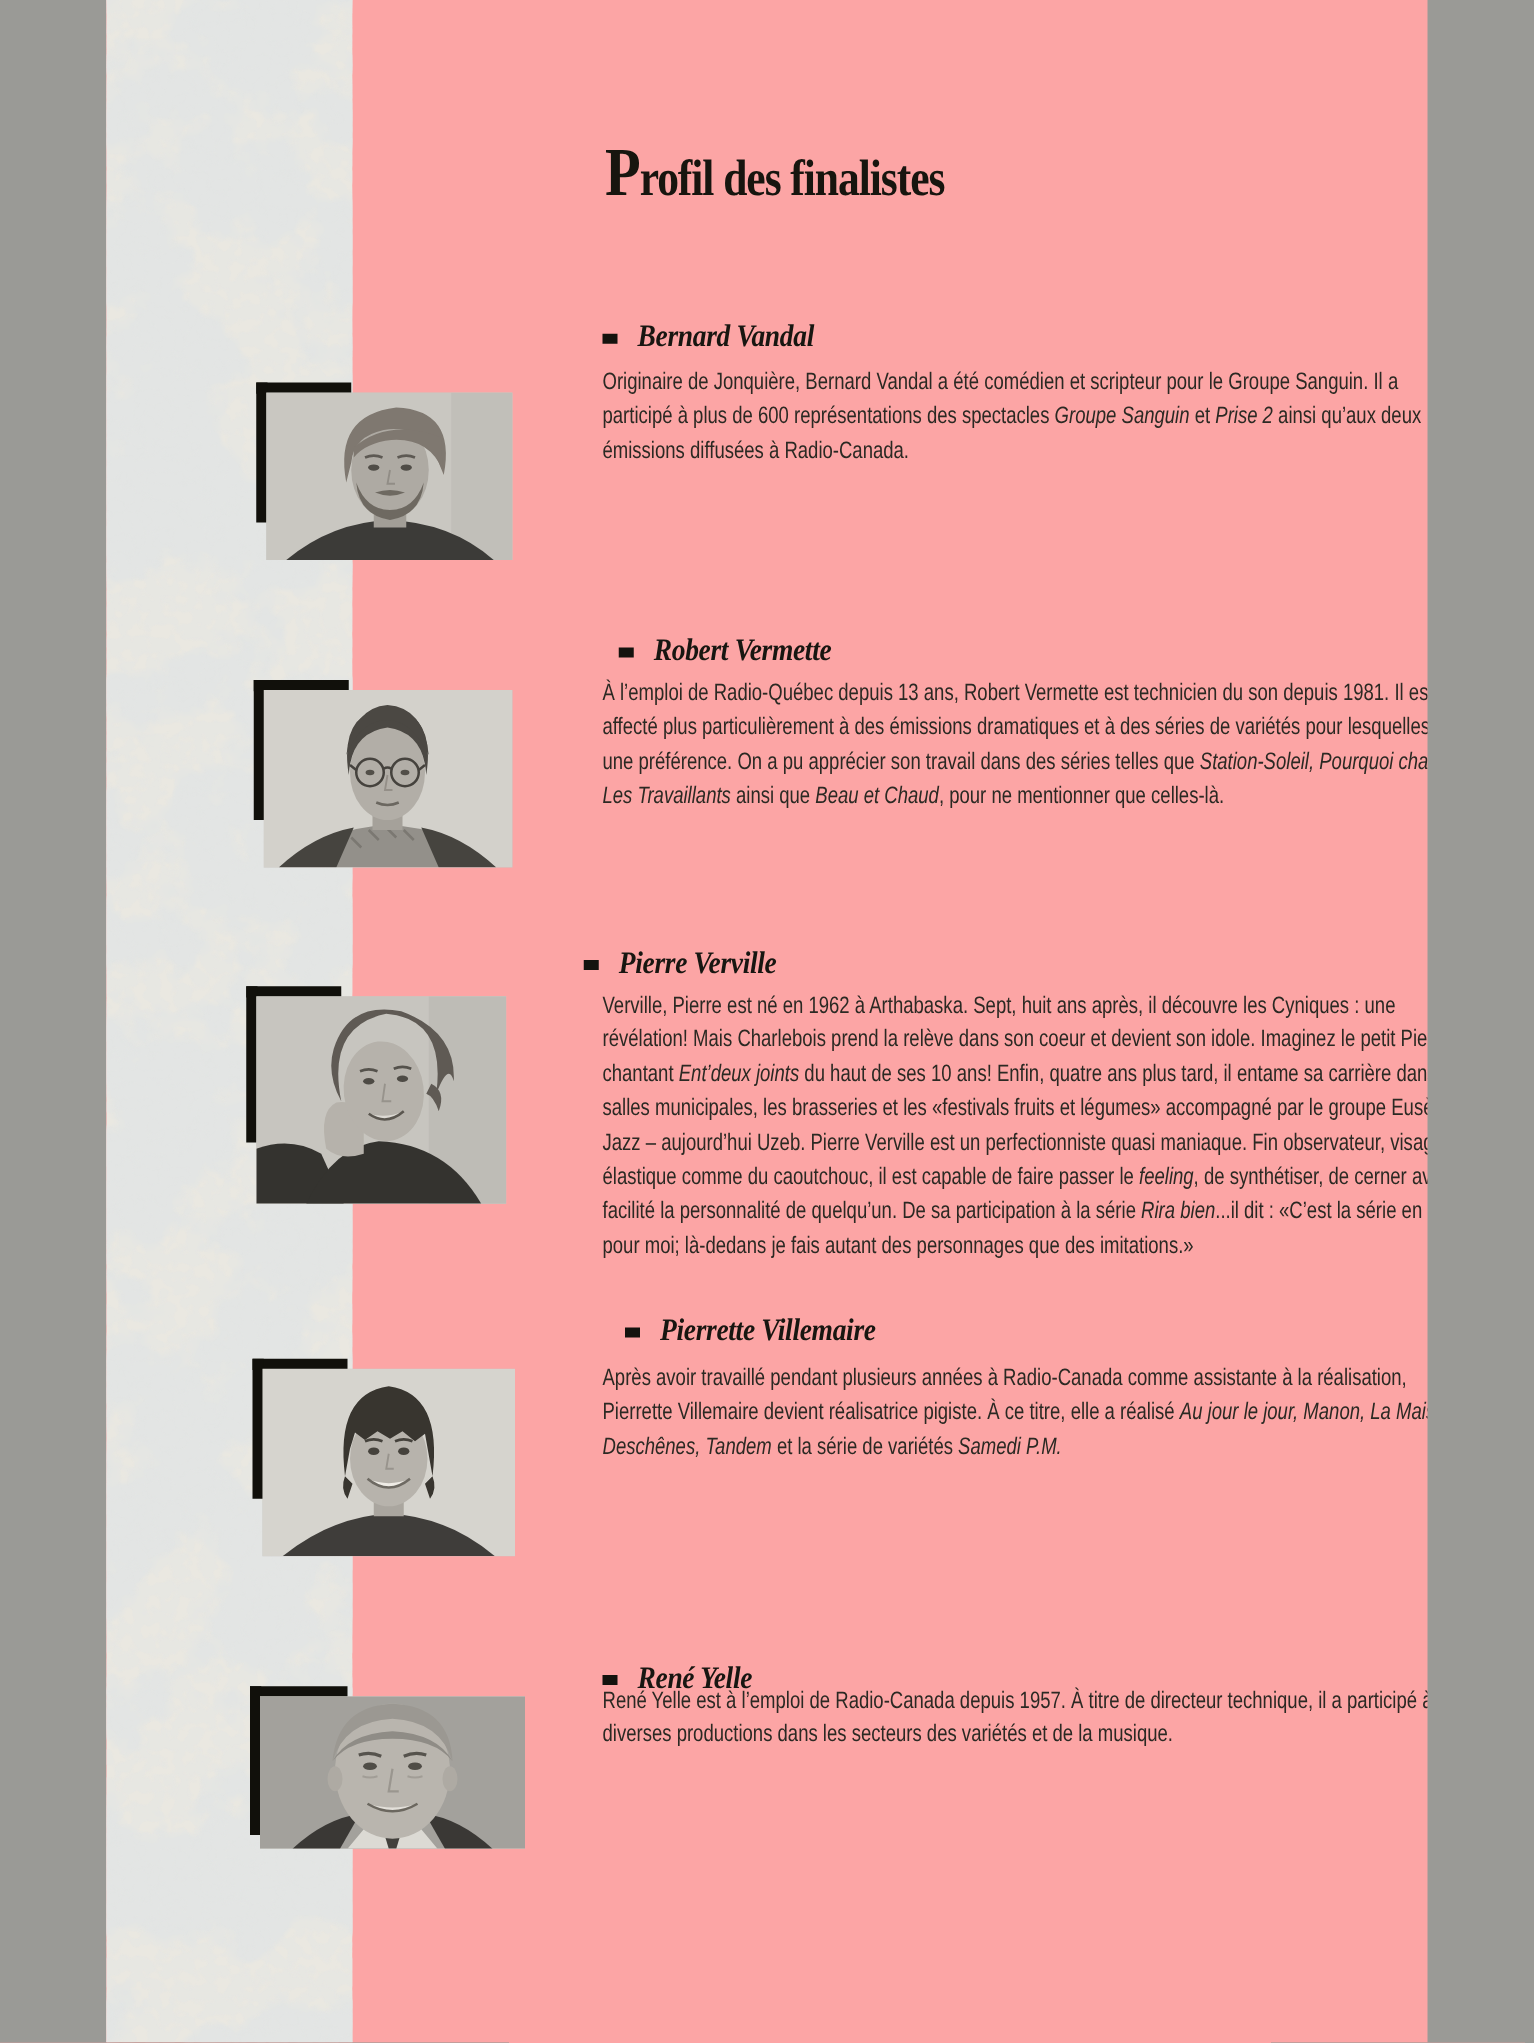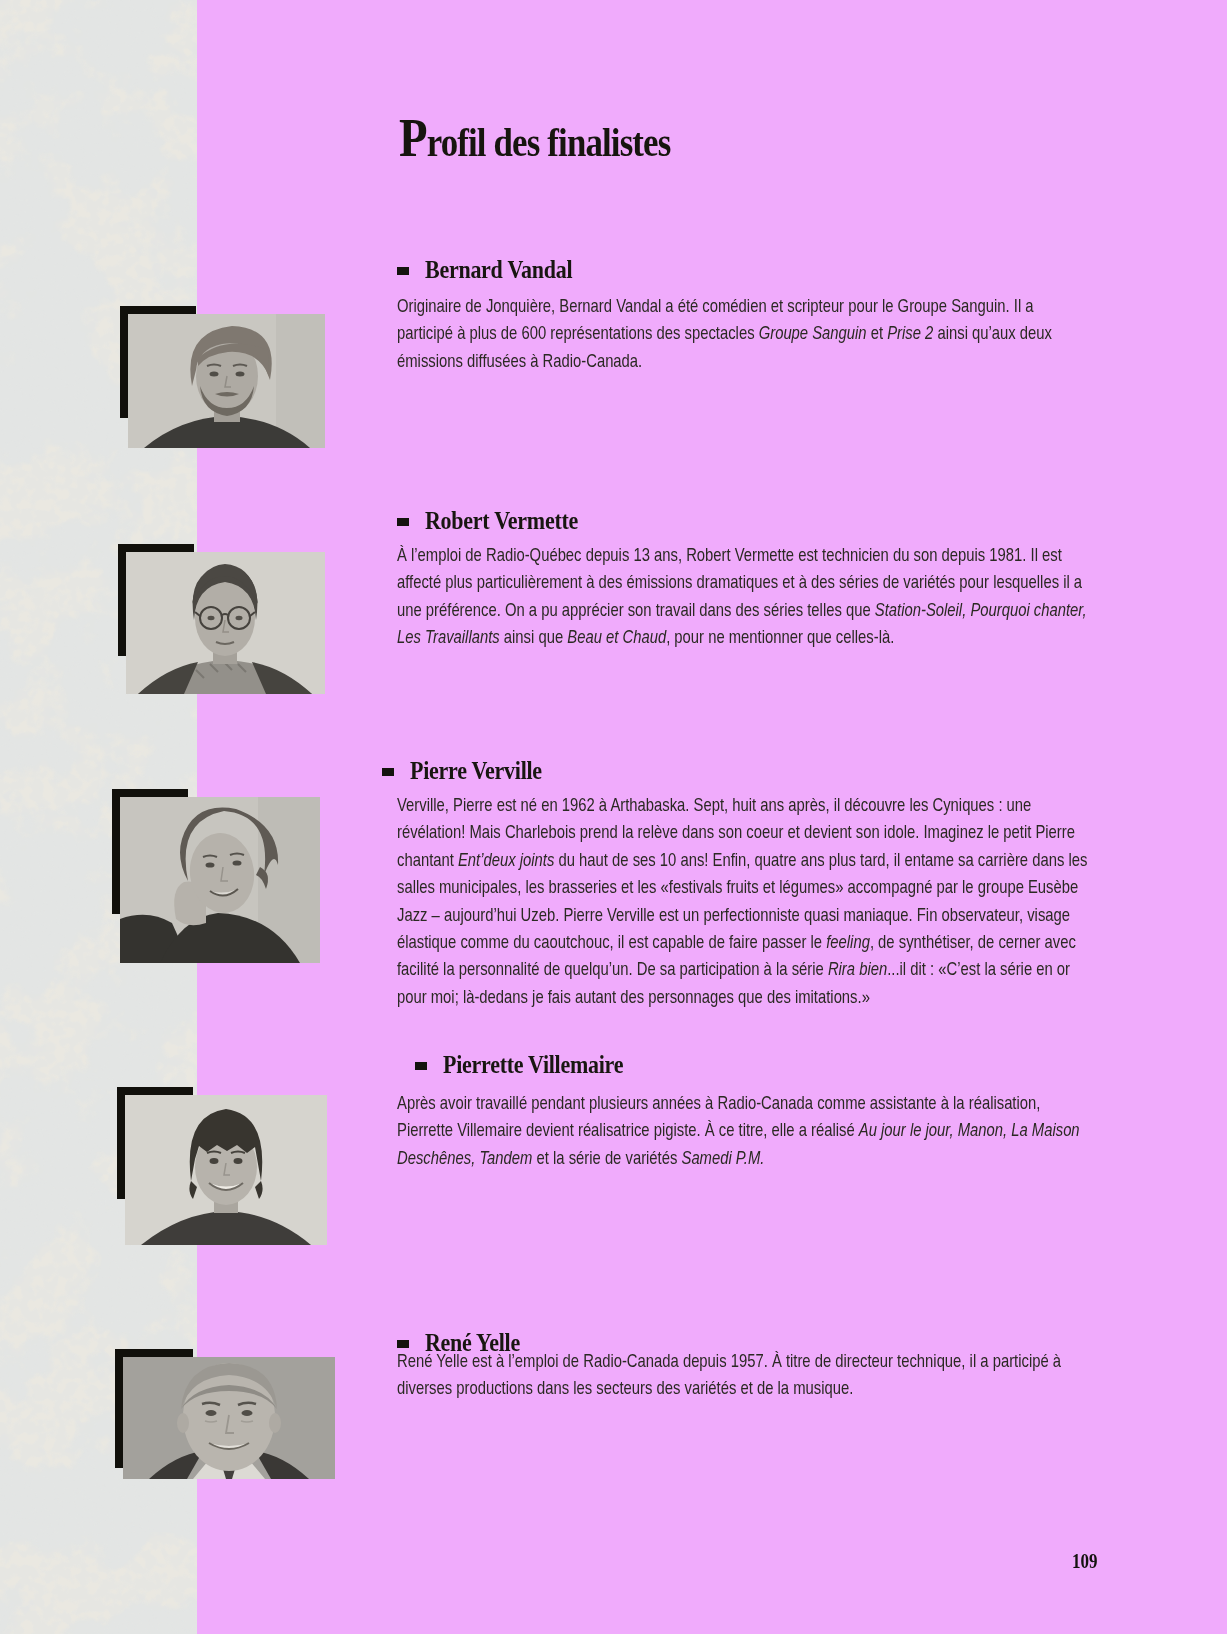--- a/index.html
+++ b/index.html
@@ -1,30 +1,30 @@
 <!DOCTYPE html>
 <html lang="fr"><head>
 <meta charset="utf-8">
 <style>
   html,body { margin:0; padding:0; background:#9a9a96; }
   .page {
-    position:relative; width:1227px; height:1634px; margin:0 auto;
-    background:#f0abfc; overflow:hidden;
+    position:relative; width:1057px; height:1634px; margin:0 auto;
+    background:#fca5a5; overflow:hidden;
     font-family:"Liberation Sans", sans-serif;
     color:#26241f;
   }
   .texture-band { position:absolute; left:0; top:0; }
   .title {
     position:absolute; left:399px; top:110px; margin:0;
     font-family:"Liberation Serif", serif; font-weight:700;
     font-size:41px; line-height:56px; color:#17150f; letter-spacing:-1px;
     transform:scaleX(0.85); transform-origin:left top; white-space:nowrap;
   }
   .title::first-letter { font-size:55px; }
-  .profile-header { position:absolute; display:flex; align-items:flex-start; }
+  .profile-header { position:absolute; display:flex; align-items:flex-start;font-style:italic; }
   .bullet { width:12px; height:8px; background:#14130e; margin-top:11px; margin-right:16px; flex:none; }
   .profile-name {
     margin:0; font-family:"Liberation Serif", serif; font-weight:700;
     font-size:25px; line-height:28px; color:#181611; letter-spacing:-0.3px;
     transform:scaleX(0.88); transform-origin:left top; white-space:nowrap;
   }
   .bio {
     position:absolute; margin:0; width:886px;
     font-size:19px; line-height:27.4px; color:#2b2923;
     transform:scaleX(0.78); transform-origin:left top;
@@ -109,21 +109,21 @@
         <circle cx="85" cy="66" r="11" fill="none" stroke="#45423d" stroke-width="2"></circle>
         <circle cx="113" cy="66" r="11" fill="none" stroke="#45423d" stroke-width="2"></circle>
         <path d="M96,63 Q99,61 102,63" stroke="#45423d" stroke-width="2" fill="none"></path>
         <path d="M74,64 L69,60 M124,64 L129,60" stroke="#45423d" stroke-width="2"></path>
         <ellipse cx="85" cy="66" rx="3.5" ry="2.2" fill="#524f49"></ellipse>
         <ellipse cx="113" cy="66" rx="3.5" ry="2.2" fill="#524f49"></ellipse>
         <path d="M90,90 Q99,94 108,90" stroke="#6b6760" stroke-width="2" fill="none"></path>
         <path d="M99,68 L97,80 L103,80" stroke="#948f88" stroke-width="1.5" fill="none"></path>
       </svg>
     </figure>
-    <header class="profile-header" style="left:397px;top:507px">
+    <header class="profile-header" style="left:410px;top:507px">
       <span class="bullet"></span>
       <h2 class="profile-name">Robert Vermette</h2>
     </header>
     <p class="bio" style="left:397px;top:541px"><span>À l’emploi de Radio-Québec depuis 13 ans, Robert Vermette est technicien du son depuis 1981. Il est affecté plus particulièrement à des émissions dramatiques et à des séries de variétés pour lesquelles il a une préférence. On a pu apprécier son travail dans des séries telles que </span><span class="it">Station-Soleil, Pourquoi chanter, Les Travaillants</span><span> ainsi que </span><span class="it">Beau et Chaud</span><span>, pour ne mentionner que celles-là.</span></p>
   </section>
 
   <section>
     <div class="bracket" style="left:112px;top:789px;width:67px;height:116px"></div>
     <figure class="photo" style="left:120px;top:797px;width:200px;height:166px" aria-label="black-and-white portrait of a smiling man with wavy hair resting his chin on his hand">
       <svg viewBox="0 0 200 166" preserveAspectRatio="none">

